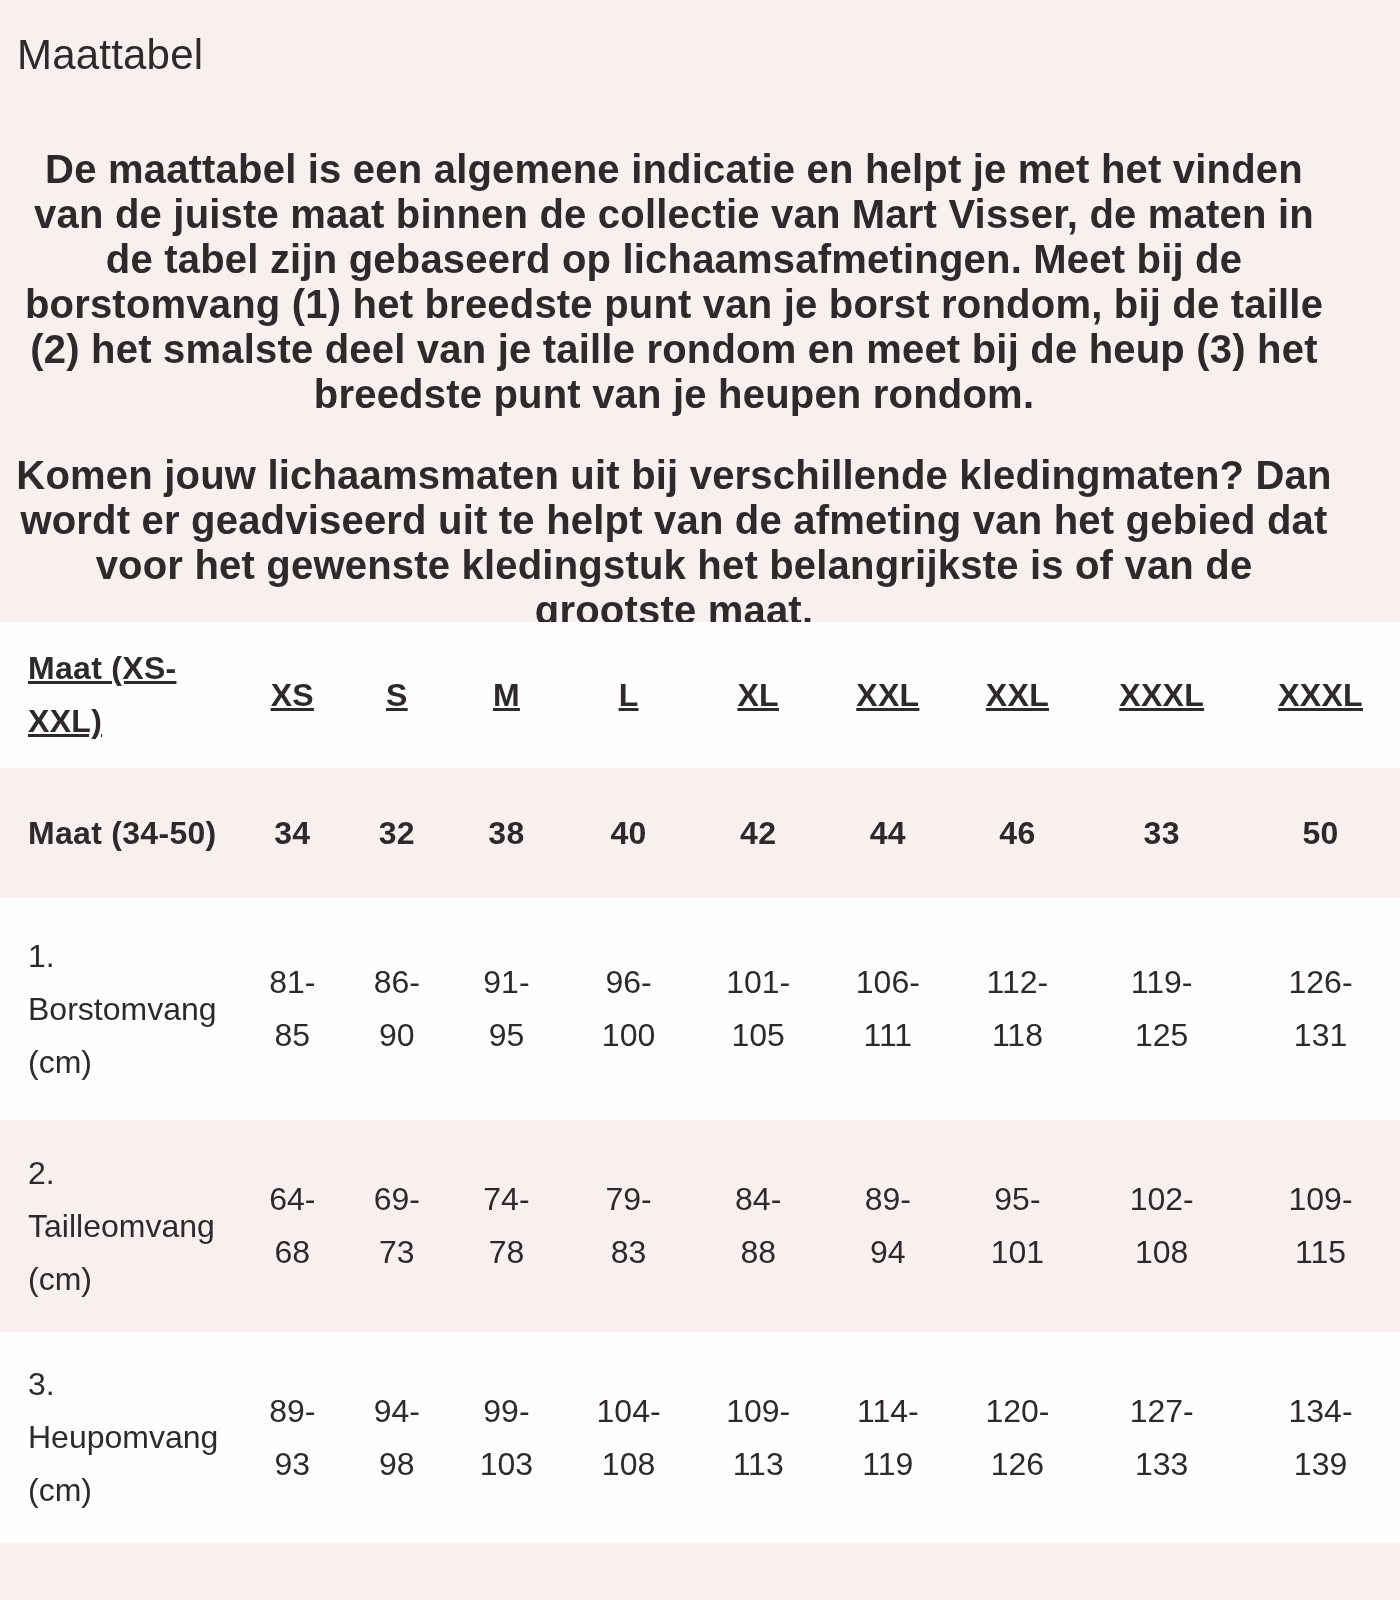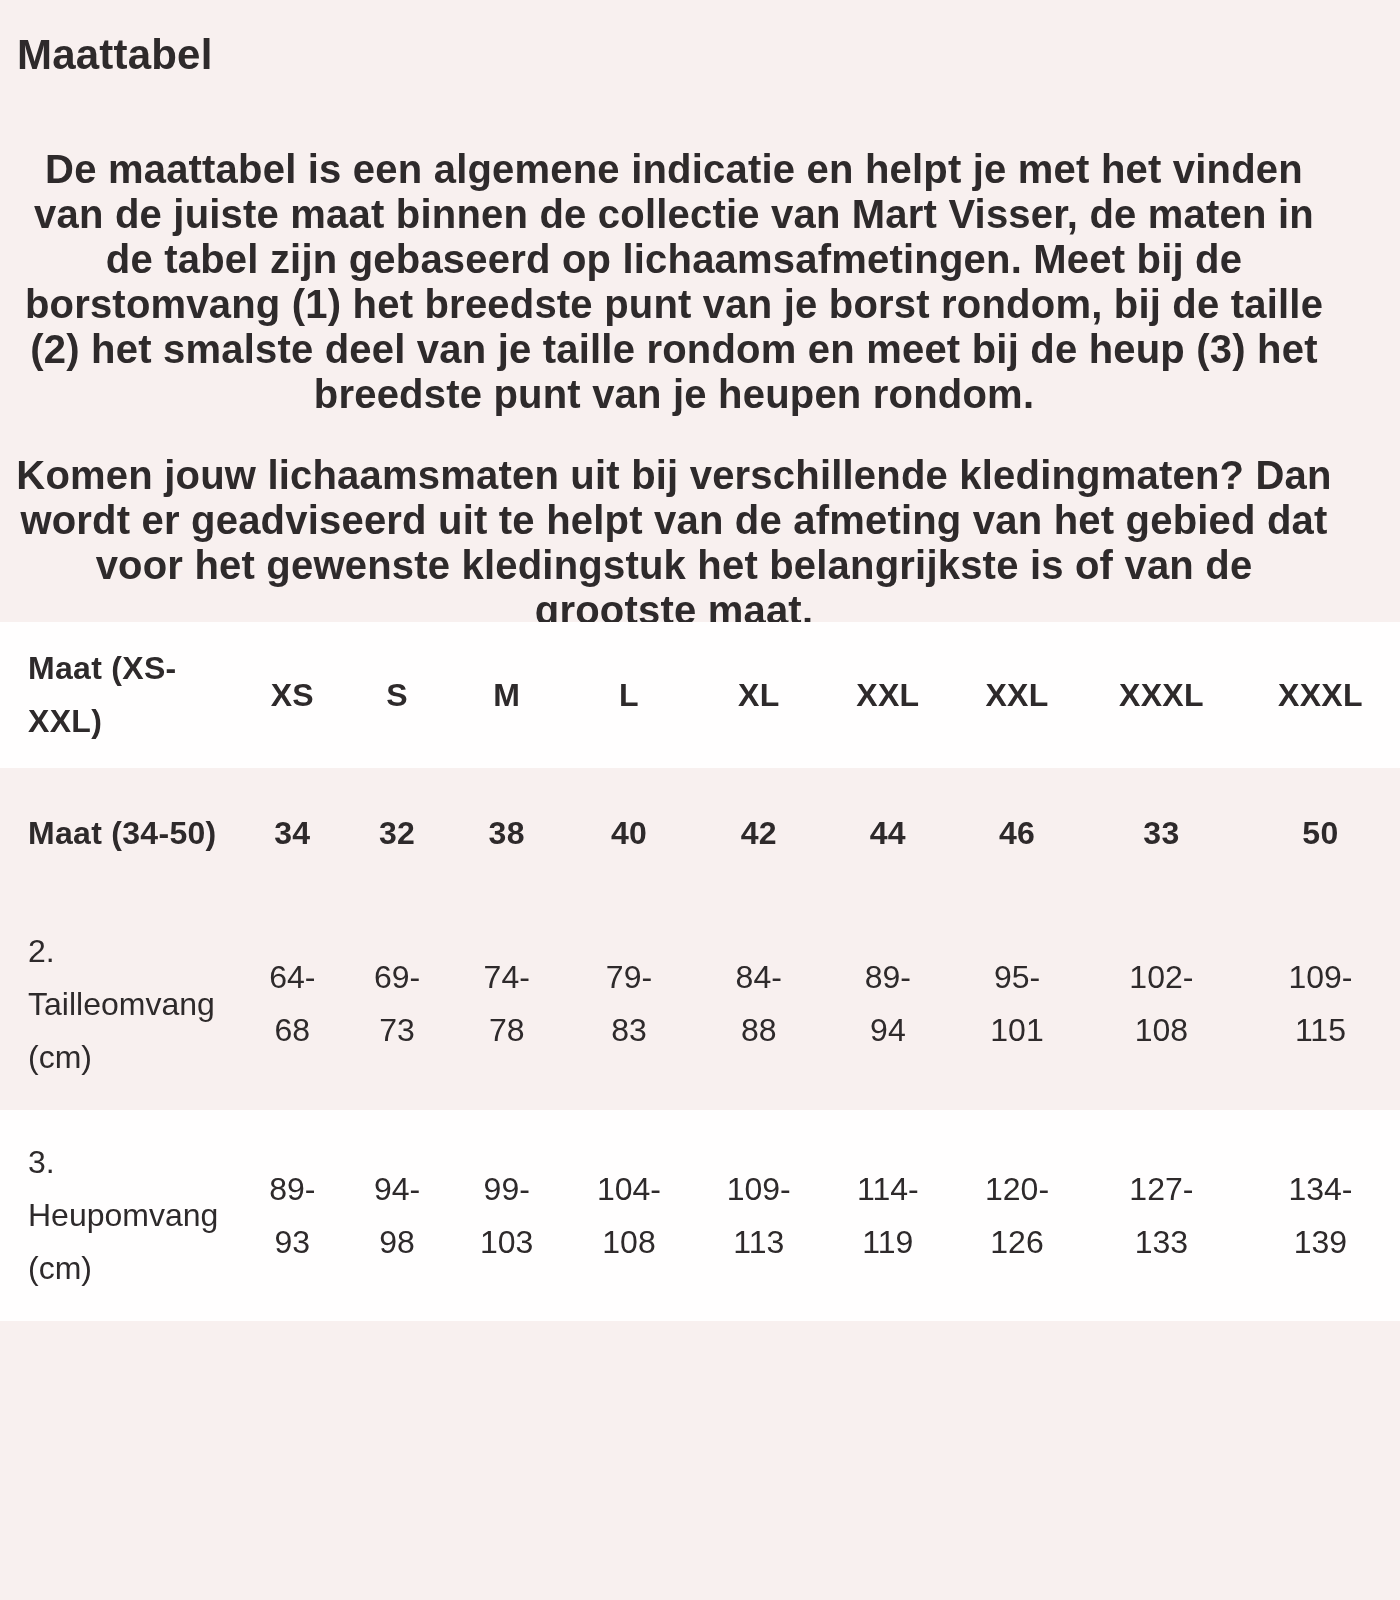--- a/index.html
+++ b/index.html
@@ -22,21 +22,21 @@
   }
   .intro {
     height: 622px;
     overflow: hidden;
     padding: 30px 14px 0 14px;
   }
   .page-title {
     margin: 0 0 0 3px;
     font-size: 42px;
     line-height: 50px;
-    font-weight: 700;
+    font-weight: 400;
     letter-spacing: 0.2px;
   }
   .intro p {
     margin: 0;
     max-width: 1320px;
     font-size: 40px;
     line-height: 45px;
     font-weight: 700;
     letter-spacing: 0.2px;
     text-align: center;
@@ -64,21 +64,21 @@
     padding-left: 28px;
     padding-right: 12px;
     text-align: left;
   }
   table.size-table td.value-cell {
     text-align: center;
   }
   table.size-table tr.bold-row td { font-weight: 700; letter-spacing: 0.3px; }
   table.size-table tr.regular-row td { font-weight: 400; }
 
-  tr.row-h1 { height: 121px; }
+  tr.row-h1 { height: 121px; text-decoration: underline; }
   tr.row-h2 { height: 130px; }
   tr.row-h3 { height: 222px; }
   tr.row-h4 { height: 212px; }
   tr.row-h5 { height: 211px; }
 </style>
 </head>
 <body>
 
 <div class="intro">
   <h1 class="page-title">Maattabel</h1>
@@ -105,20 +105,32 @@
         <td class="value-cell">34</td>
         <td class="value-cell">32</td>
         <td class="value-cell">38</td>
         <td class="value-cell">40</td>
         <td class="value-cell">42</td>
         <td class="value-cell">44</td>
         <td class="value-cell">46</td>
         <td class="value-cell">33</td>
         <td class="value-cell">50</td>
       </tr>
+      <tr class="row-even regular-row row-h3">
+        <td class="label-cell">1. Borstomvang (cm)</td>
+        <td class="value-cell">81-<br>85</td>
+        <td class="value-cell">86-<br>90</td>
+        <td class="value-cell">91-<br>95</td>
+        <td class="value-cell">96-<br>100</td>
+        <td class="value-cell">101-<br>105</td>
+        <td class="value-cell">106-<br>111</td>
+        <td class="value-cell">112-<br>118</td>
+        <td class="value-cell">119-<br>125</td>
+        <td class="value-cell">126-<br>131</td>
+      </tr>
       <tr class="row-odd regular-row row-h4">
         <td class="label-cell">2. Tailleomvang (cm)</td>
         <td class="value-cell">64-<br>68</td>
         <td class="value-cell">69-<br>73</td>
         <td class="value-cell">74-<br>78</td>
         <td class="value-cell">79-<br>83</td>
         <td class="value-cell">84-<br>88</td>
         <td class="value-cell">89-<br>94</td>
         <td class="value-cell">95-<br>101</td>
         <td class="value-cell">102-<br>108</td>

